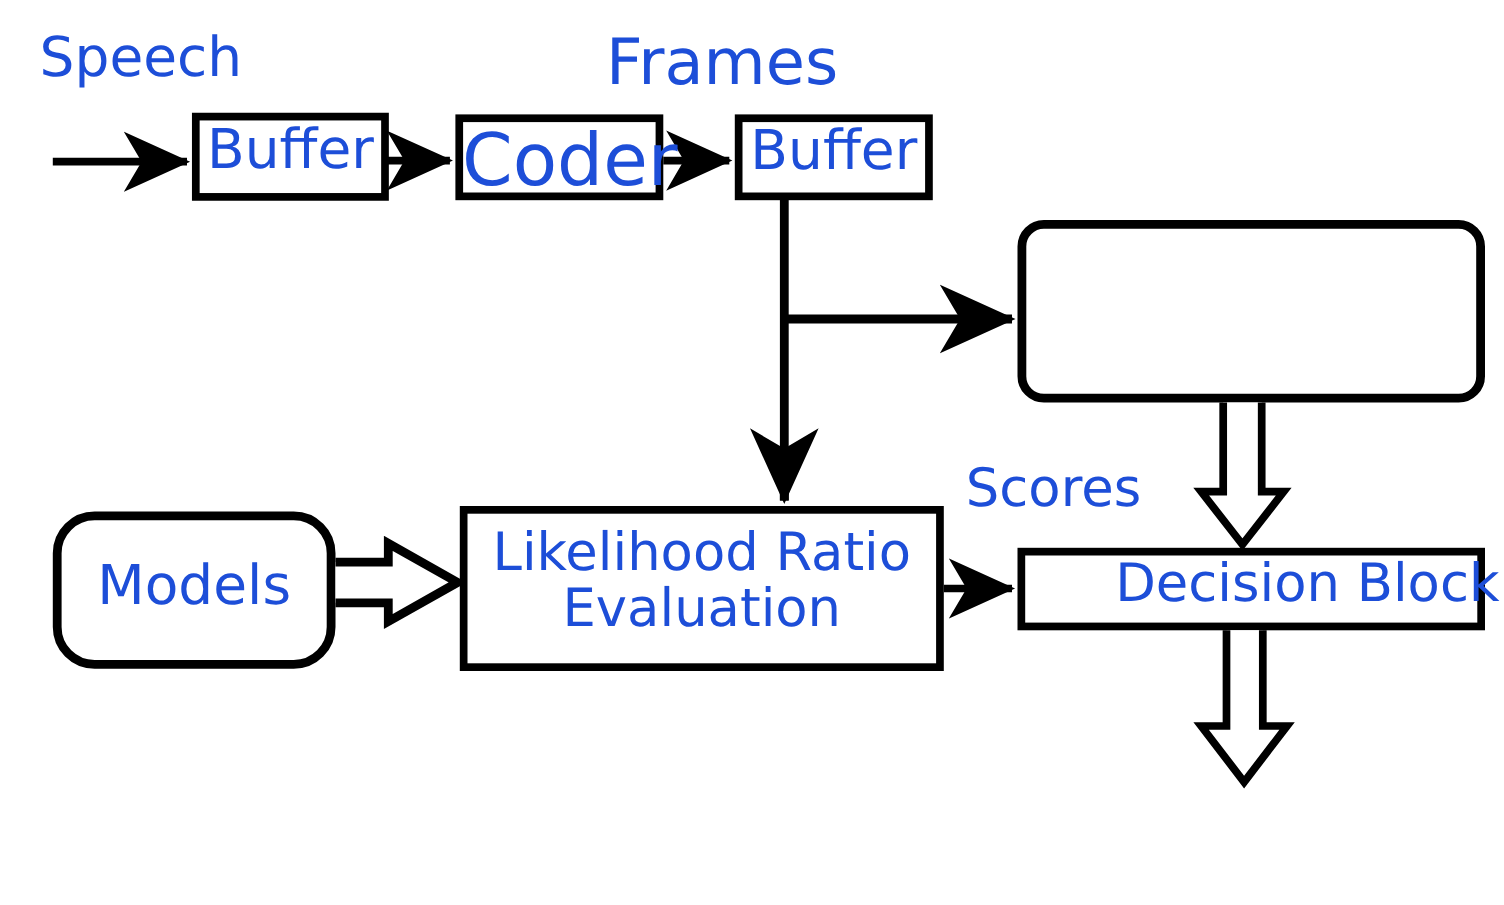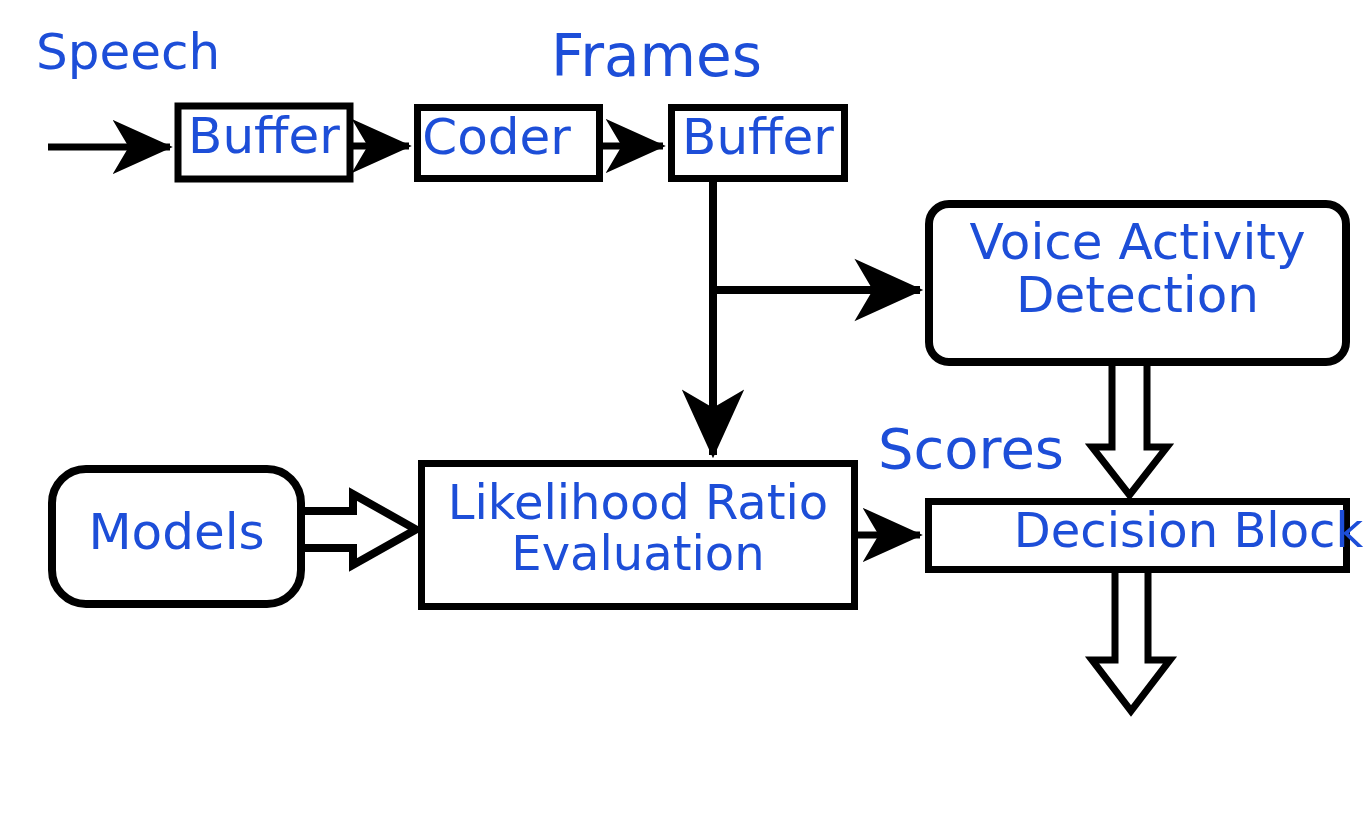--- a/index.html
+++ b/index.html
@@ -76,34 +76,32 @@
 
     <path d="M305,511 L353,511 L353,494 L416,529.5 L353,565 L353,548 L305,548" fill="#ffffff" stroke="#000000" stroke-width="8" stroke-linejoin="miter"></path>
 
     <path d="M1112,366 L1112,447 L1092,447 L1129.5,495 L1167,447 L1147,447 L1147,366" fill="#ffffff" stroke="#000000" stroke-width="7" stroke-linejoin="miter"></path>
 
     <path d="M1115,573 L1115,660 L1092,660 L1131,711 L1170,660 L1148,660 L1148,573" fill="#ffffff" stroke="#000000" stroke-width="7" stroke-linejoin="miter"></path>
   </svg>
 
   <div class="node-label" style="left:175px; top:110px; width:178px; font-size:50px;">Buffer</div>
 
-  <div class="node-label" style="left:402px; top:111px; width:189px; font-size:50px;">Coder</div>
+  <div class="node-label" style="left:420px; top:111px; width:189px; font-size:66px;">Coder</div>
 
   <div class="node-label" style="left:668px; top:111px; width:180px; font-size:50px;">Buffer</div>
 
-  <div class="node-label" style="left:925px; top:216px; width:425px; font-size:50px;">Voice Activity
-Detection</div>
 
   <div class="node-label" style="left:48px; top:506px; width:257px; font-size:50px;">Models</div>
 
   <div class="node-label" style="left:418px; top:477px; width:440px; font-size:48px;">Likelihood Ratio
 Evaluation</div>
 
   <div class="node-label" style="left:925px; top:505px; width:479px; font-size:48px;padding-left:24px;">Decision Block</div>
 
   <div class="free-label" style="left:36px; top:26px; width:190px; font-size:50px; text-align:left;">Speech</div>
 
   <div class="free-label" style="left:551px; top:26px; width:200px; font-size:58px; text-align:left;">Frames</div>
 
-  <div class="free-label" style="left:878px; top:419px; width:176px; font-size:56px; text-align:left;">Scores</div>
+  <div class="free-label" style="left:878px; top:419px; width:176px; font-size:48px; text-align:left;">Scores</div>
 
 
 </div>
 
 </body></html>

